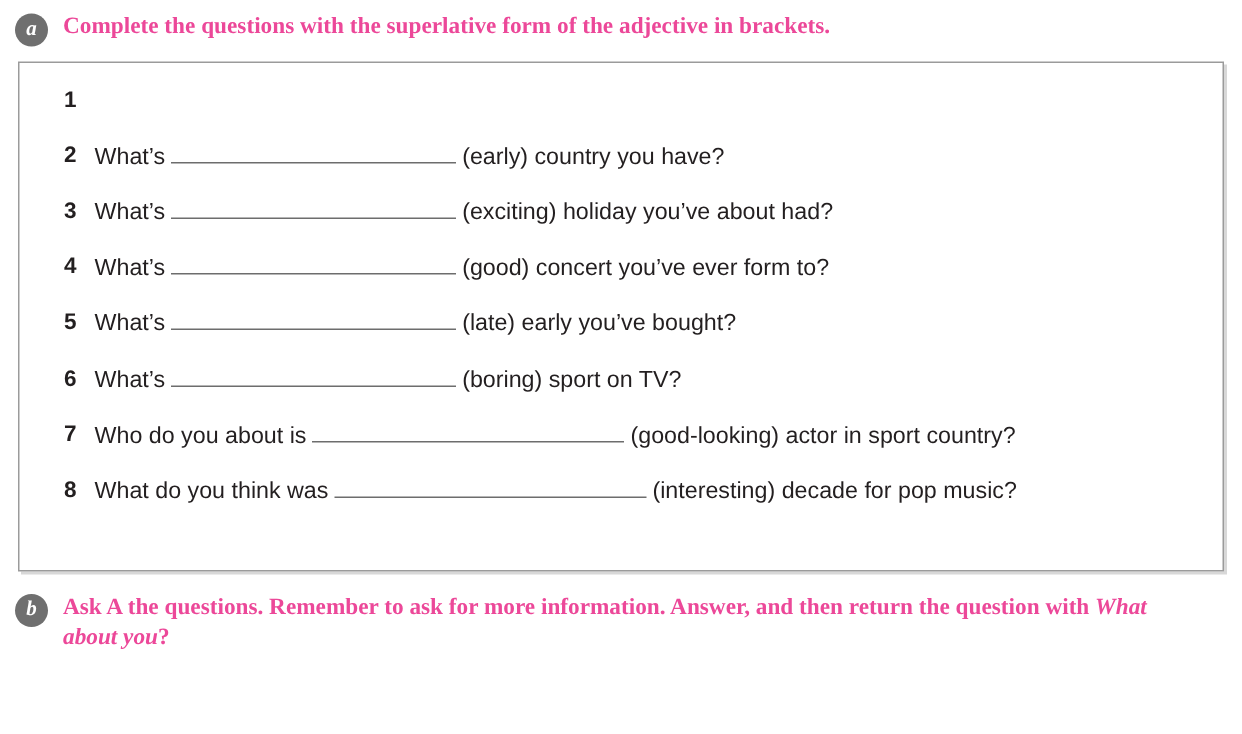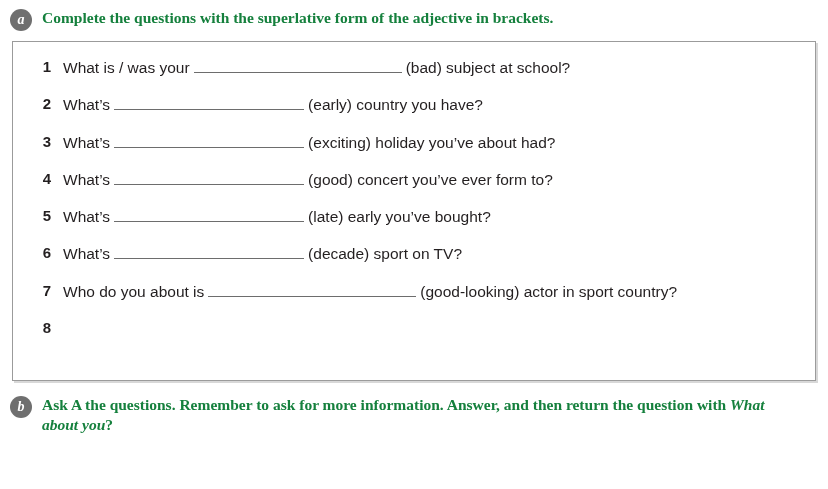--- a/index.html
+++ b/index.html
@@ -45,21 +45,21 @@
     line-height: 22px;
     text-align: center;
     margin-right: 10px;
     margin-top: 1px;
   }
   .task-text {
     font-family: "Liberation Serif", serif;
     font-weight: bold;
     font-size: 15.5px;
     line-height: 1.28;
-    color: #15803d;
+    color: #ec4899;
     max-width: 760px;
   }
   .task-text .ital {
     font-style: italic;
     font-weight: bold;
   }
 
   
   .box {
     position: relative;
@@ -124,48 +124,48 @@
 
   <div class="task-row task-a">
     <div class="badge">a</div>
     <div class="task-text">Complete the questions with the superlative form of the adjective in brackets.</div>
   </div>
 
   <div class="box">
     <ul class="q-list">
         <li class="q-item">
           <span class="q-num">1</span>
-          <span class="q-body"><span>What is / was your</span><span class="blank w1"></span><span>(bad) subject at school?</span></span>
         </li>
         <li class="q-item">
           <span class="q-num">2</span>
           <span class="q-body"><span>What’s</span><span class="blank w2"></span><span>(early) country you have?</span></span>
         </li>
         <li class="q-item">
           <span class="q-num">3</span>
           <span class="q-body"><span>What’s</span><span class="blank w3"></span><span>(exciting) holiday you’ve about had?</span></span>
         </li>
         <li class="q-item">
           <span class="q-num">4</span>
           <span class="q-body"><span>What’s</span><span class="blank w4"></span><span>(good) concert you’ve ever form to?</span></span>
         </li>
         <li class="q-item">
           <span class="q-num">5</span>
           <span class="q-body"><span>What’s</span><span class="blank w5"></span><span>(late) early you’ve bought?</span></span>
         </li>
         <li class="q-item">
           <span class="q-num">6</span>
-          <span class="q-body"><span>What’s</span><span class="blank w6"></span><span>(decade) sport on TV?</span></span>
+          <span class="q-body"><span>What’s</span><span class="blank w6"></span><span>(boring) sport on TV?</span></span>
         </li>
         <li class="q-item">
           <span class="q-num">7</span>
           <span class="q-body"><span>Who do you about is</span><span class="blank w7"></span><span>(good-looking) actor in sport country?</span></span>
         </li>
         <li class="q-item">
           <span class="q-num">8</span>
+          <span class="q-body"><span>What do you think was</span><span class="blank w8"></span><span>(interesting) decade for pop music?</span></span>
         </li>
       </ul>
   </div>
 
   <div class="task-row task-b">
     <div class="badge">b</div>
     <div class="task-text">
       <span>Ask </span><span>A</span><span> the questions. Remember to ask for more information. Answer, and then return the question with </span><span class="ital">What about you</span><span>?</span>
     </div>
   </div>

